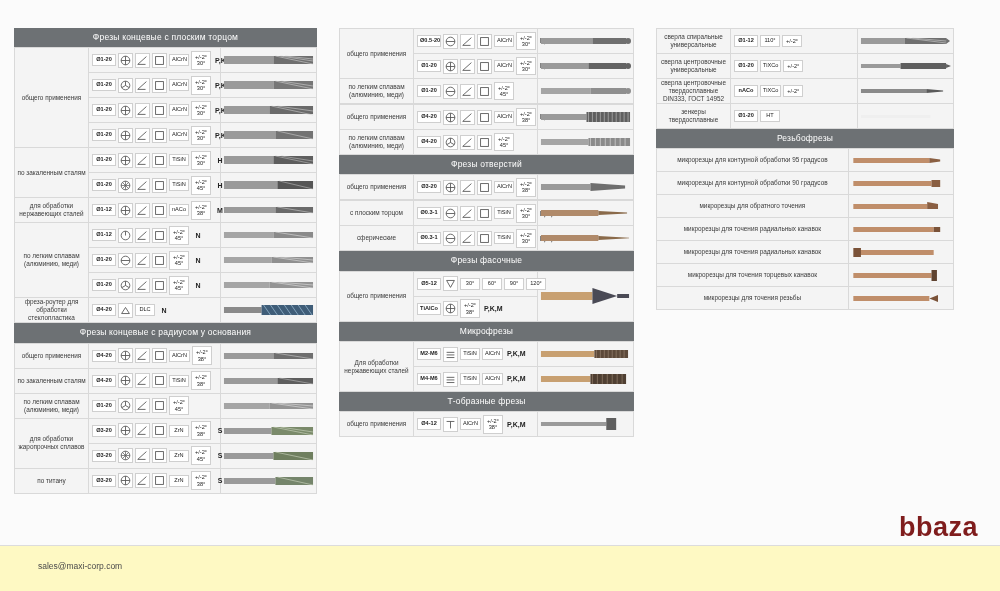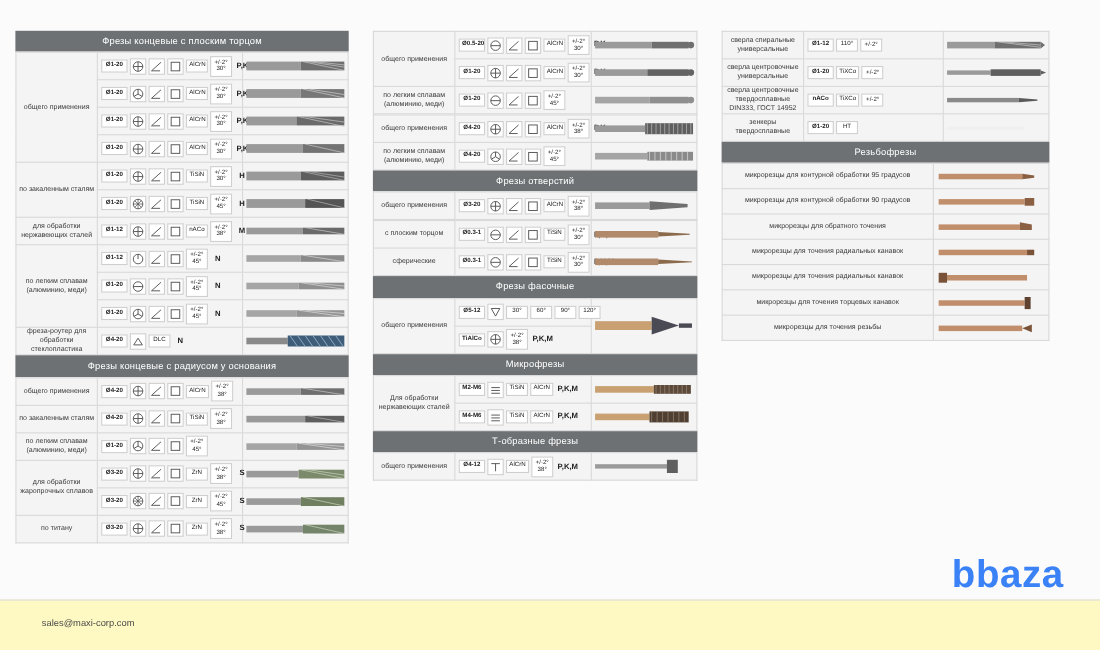--- a/index.html
+++ b/index.html
@@ -113,23 +113,23 @@
     background: #fef9c3;
     border-top: 1px solid #dcdcdc;
   }
   .footer .mail {
     position: absolute;
     left: 38px; top: 15px;
     font-size: 8.5px; color: #4a4a4a;
   }
   .watermark {
     position: absolute;
-    right: 33px; bottom: 48px;
-    font-size: 35px;
-    color: #3b82f6;
+    right: 22px; bottom: 48px;
+    font-size: 27px;
+    color: #7f1d1d;
     font-weight: bold;
     letter-spacing: .5px;
   }
 </style>
 </head>
 <body>
 
 <div class="page">
 
   <div class="columns">

